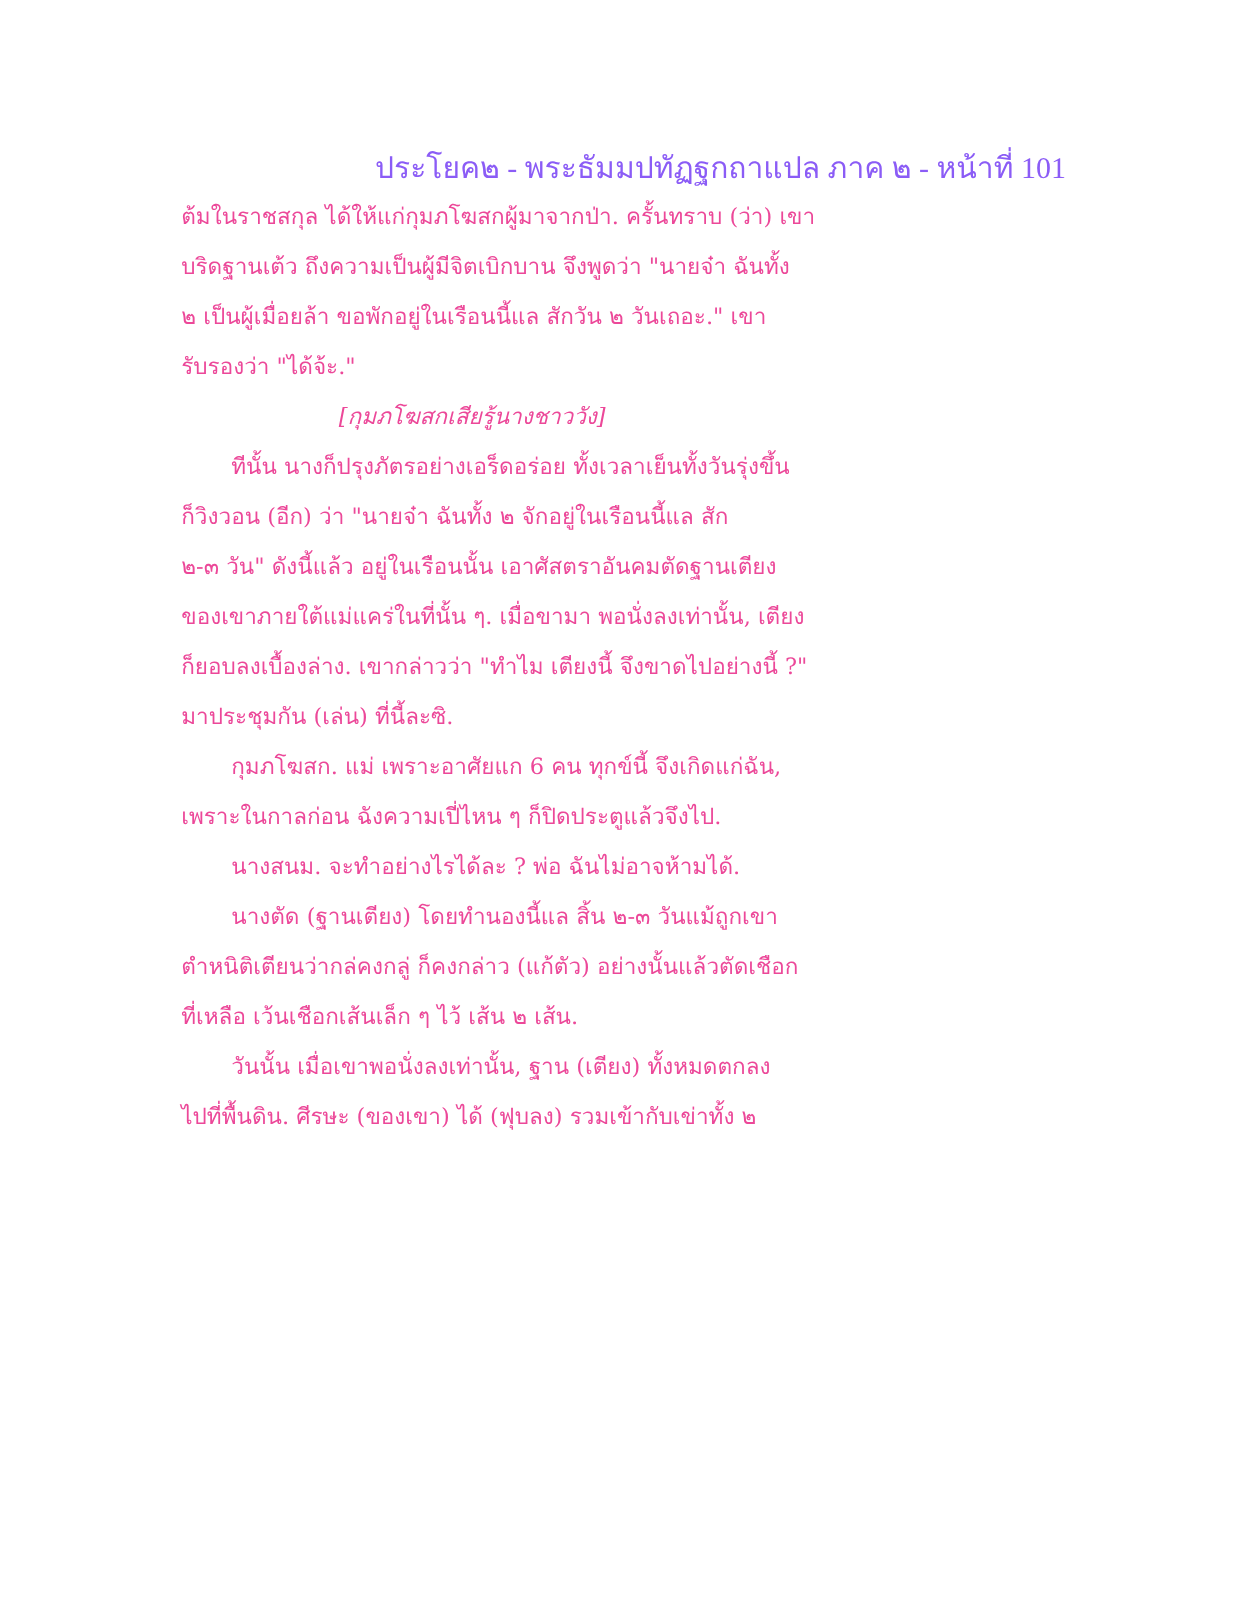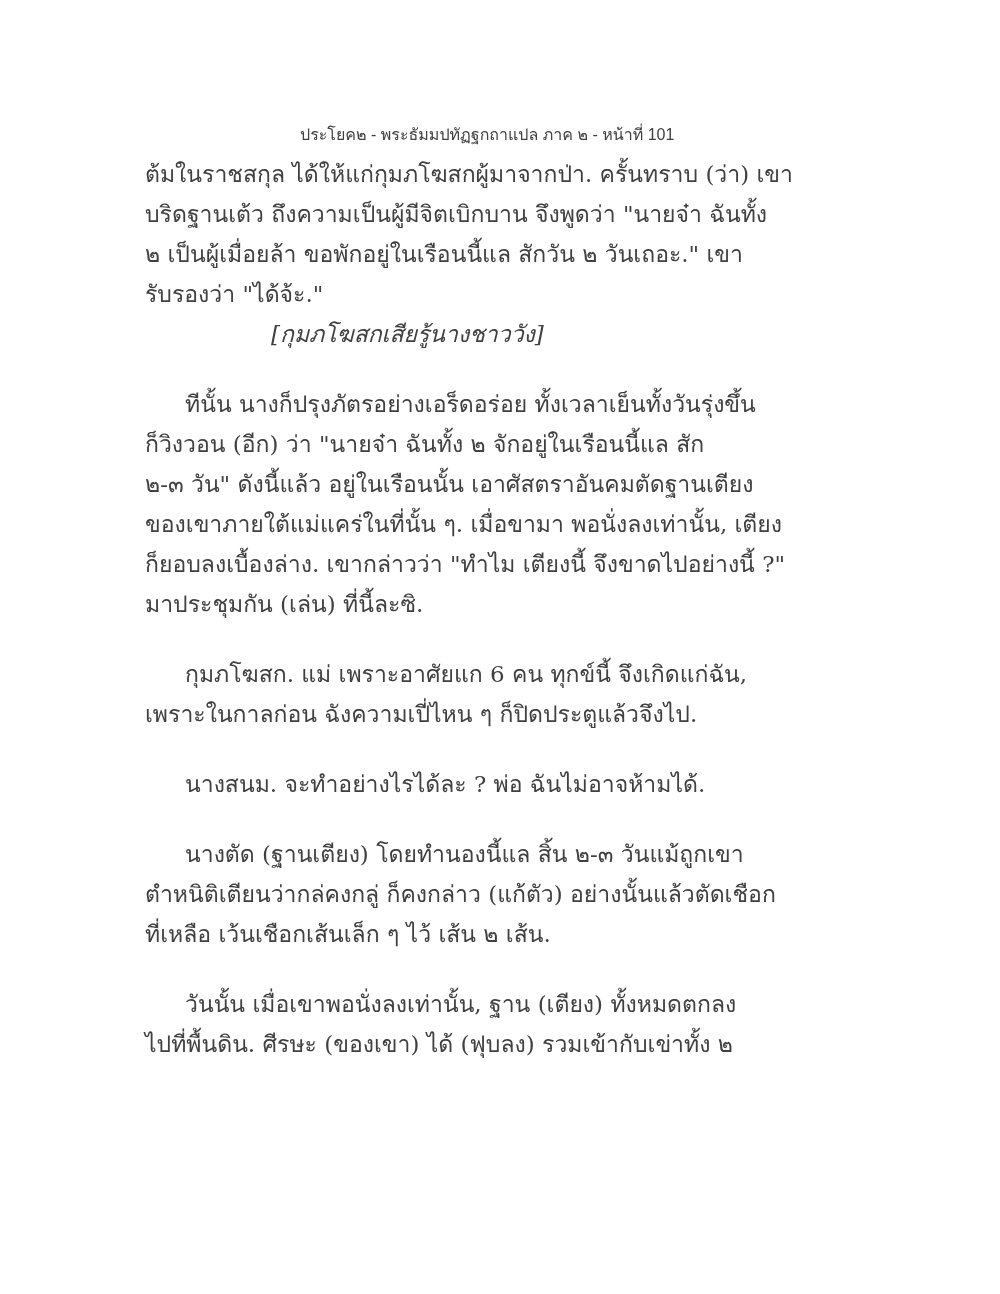--- a/index.html
+++ b/index.html
@@ -1,29 +1,29 @@
 <!DOCTYPE html>
 <html><head>
   <meta charset="utf-8">
   <style>
     html, body { margin: 0; padding: 0; background: #ffffff; }
     body { width: 1000px; height: 1294px; position: relative; overflow: hidden; }
     .page { position: absolute; left: 0; top: 0; width: 1000px; height: 1294px; background: #fff; }
     .running-header {
       position: absolute; top: 119px; left: 300px; width: 400px;
-      font-family: Liberation Sans, sans-serif; font-size: 16px; color: #404040;
+      font-family: Liberation Serif, serif; font-size: 24px; color: #8b5cf6;
       white-space: nowrap; line-height: 32px;
     }
     .body-text {
       position: absolute; top: 154px; left: 145px; width: 540px;
-      font-family: "DejaVu Serif", serif; font-size: 23px; color: #404040;
+      font-family: "DejaVu Serif", serif; font-size: 18px; color: #ec4899;
       line-height: 40px;
     }
     .line { display: block; white-space: nowrap; height: 40px; }
-    .indent { padding-left: 40px; margin-top: 30px; }
+    .indent { padding-left: 40px; }
     .subheading { padding-left: 126px; font-style: italic; }
   </style>
 </head>
 <body>
 
 <div class="page">
   <div class="running-header">ประโยค๒ - พระธัมมปทัฏฐกถาแปล ภาค ๒ - หน้าที่ 101</div>
 
   <div class="body-text">
     <span class="line">ต้มในราชสกุล ได้ให้แก่กุมภโฆสกผู้มาจากป่า. ครั้นทราบ (ว่า) เขา</span>

